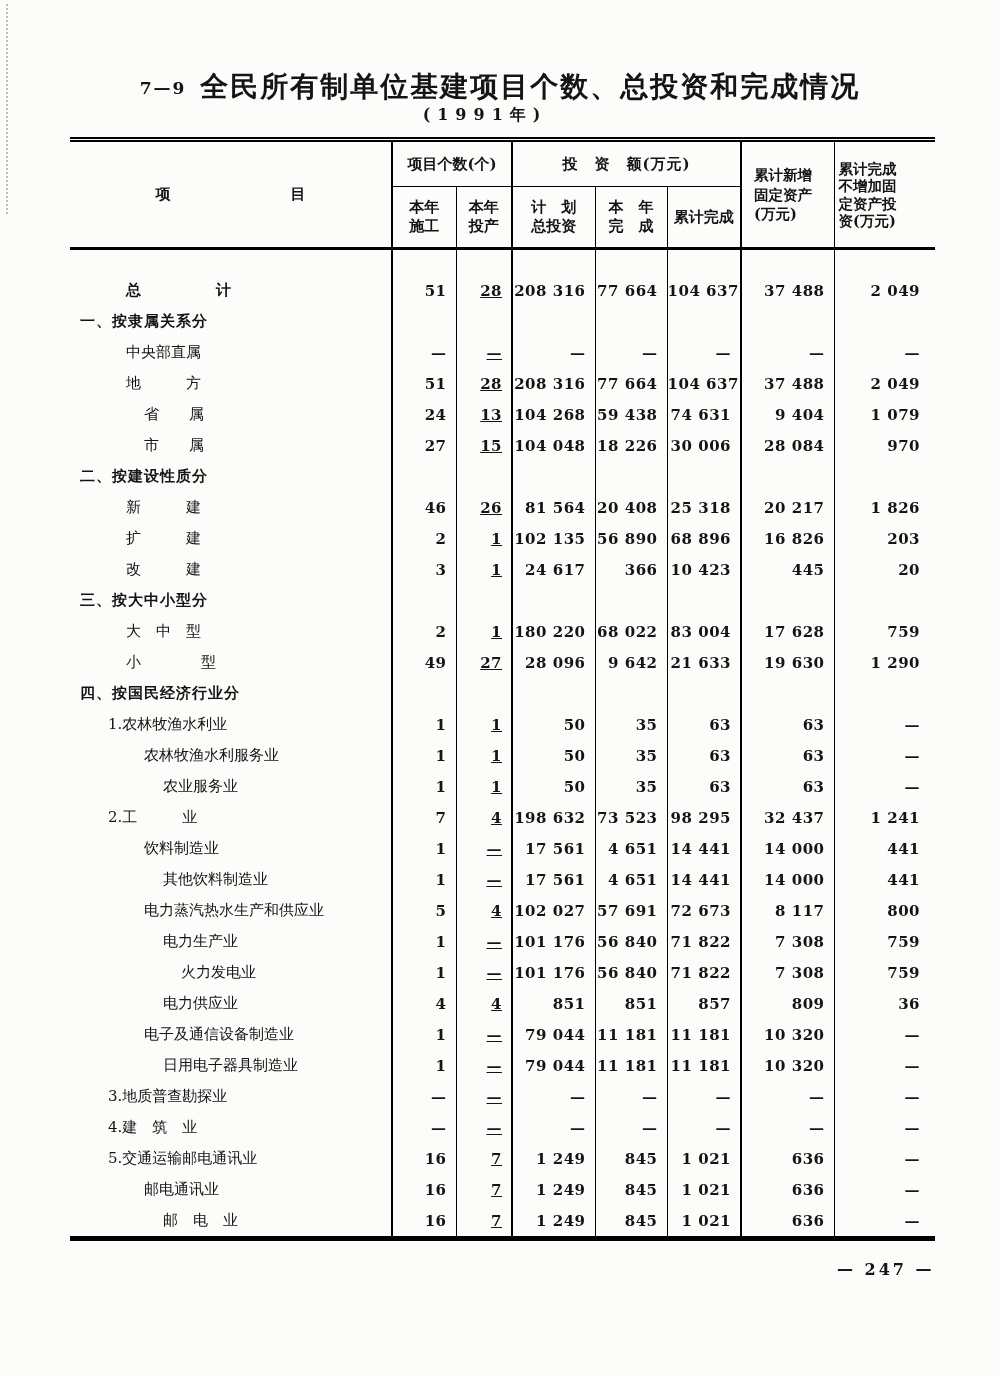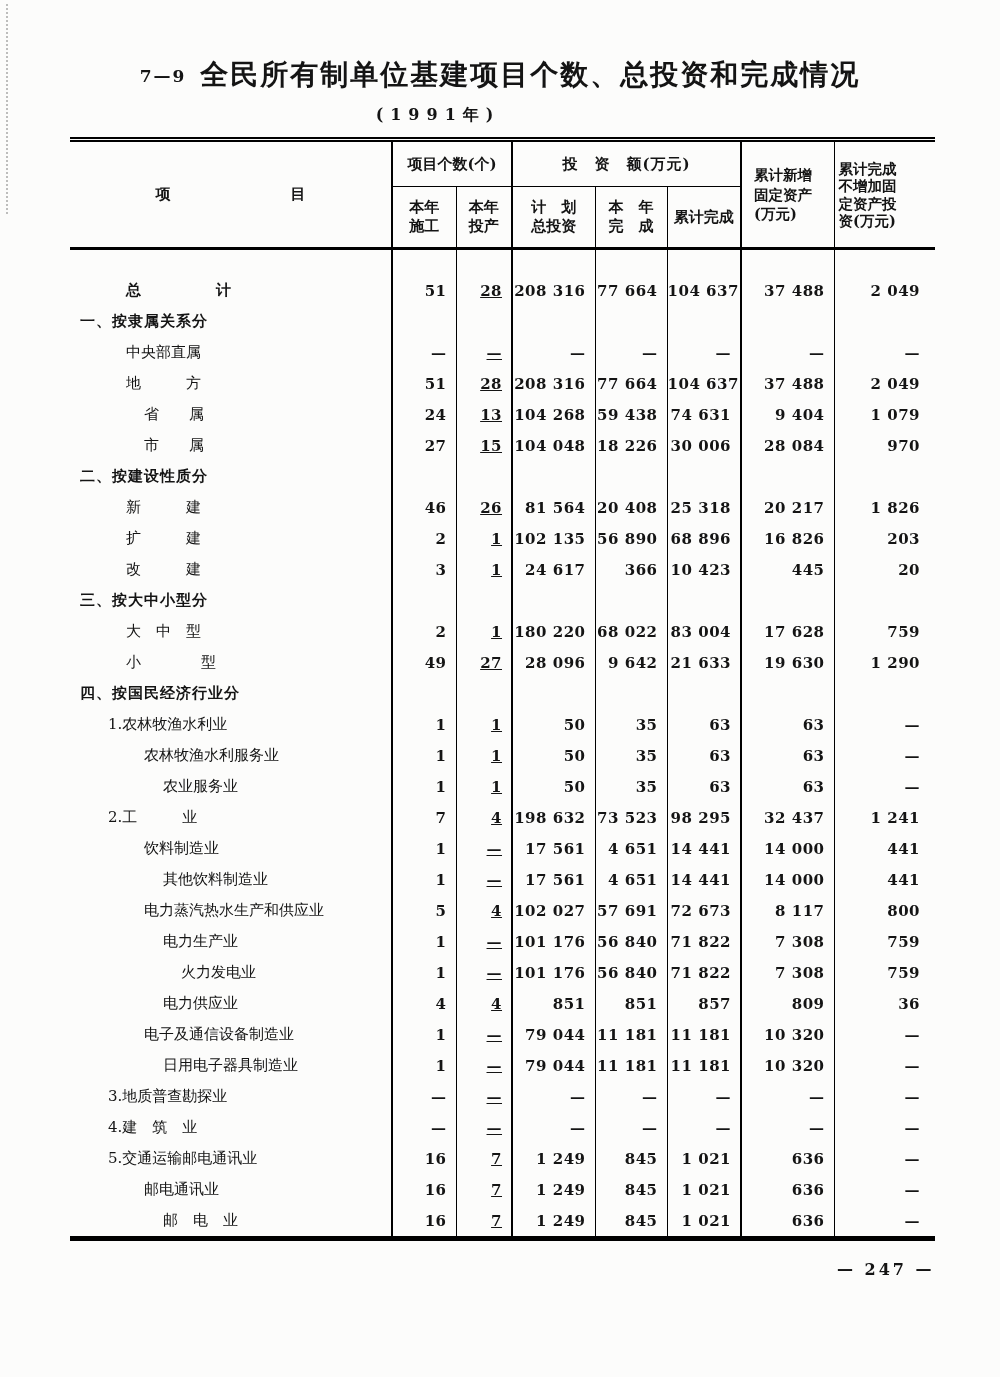--- a/index.html
+++ b/index.html
@@ -10,33 +10,33 @@
     font-family:"DejaVu Serif","Liberation Serif",serif;
     position:relative;
     overflow:hidden;
   }
   
   .scan-dots{
     position:absolute;left:6px;top:4px;height:210px;width:0;
     border-left:2px dotted #8a8a8a;opacity:.55;
   }
   .title-wrap{
-    position:absolute;top:56px;left:0;width:1000px;text-align:center;
+    position:absolute;top:68px;left:0;width:1000px;text-align:center;
     white-space:nowrap;
   }
   .title-no{
     font-size:17px;font-weight:bold;letter-spacing:2px;margin-right:14px;
     vertical-align:2px;
   }
   .title-main{
     font-size:28px;font-weight:bold;letter-spacing:2px;
   }
   .subtitle{
     position:absolute;top:105px;left:0;width:876px;text-align:center;
-    font-size:16px;font-weight:bold;letter-spacing:7px;
+    font-size:16px;font-weight:bold;letter-spacing:7px;padding-left:47px;
   }
   table.stat{
     position:absolute;left:70px;top:137px;
     width:865px;
     border-collapse:collapse;
     table-layout:fixed;
     border-top:5px double #000;
     border-bottom:5px solid #000;
   }
   thead{border-bottom:3px solid #000;}

